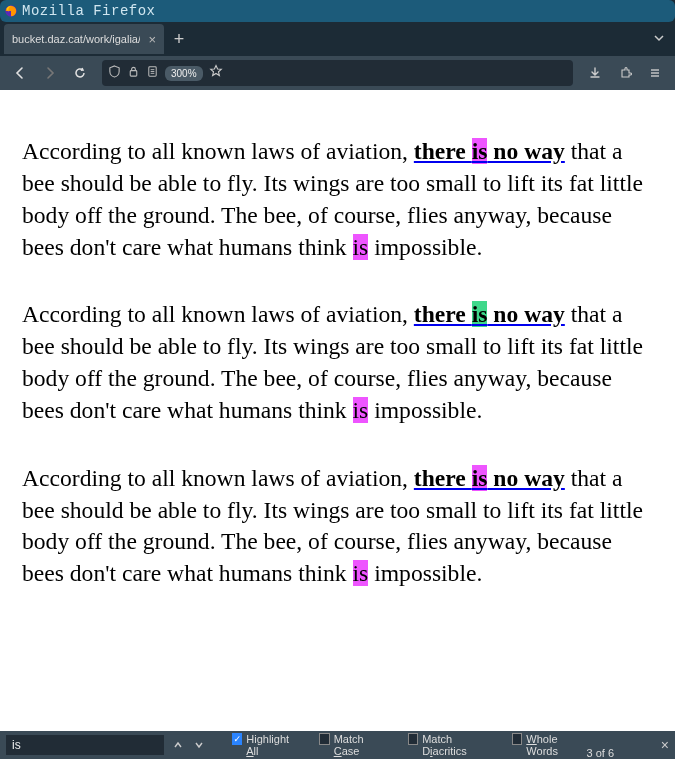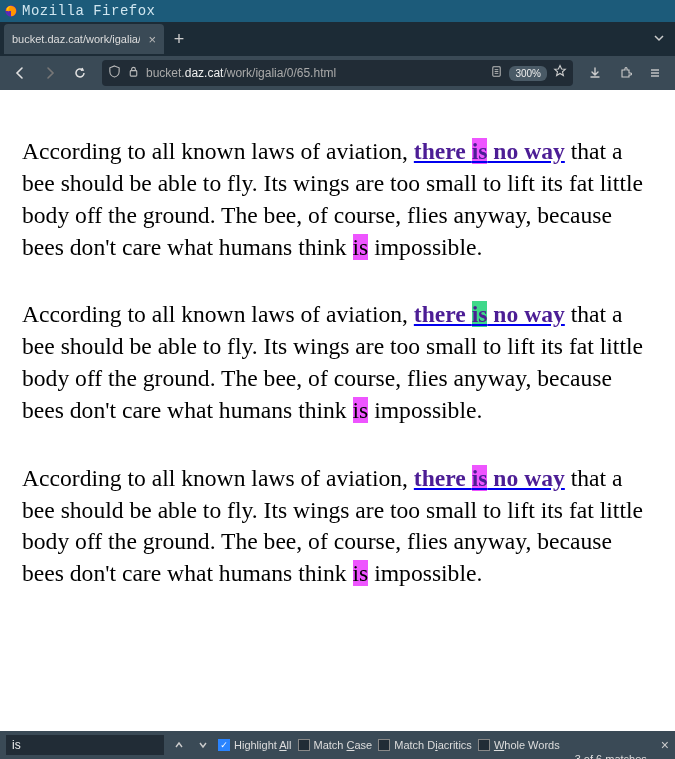--- a/index.html
+++ b/index.html
@@ -1,19 +1,19 @@
 <!DOCTYPE html>
 <html><head>
 <meta charset="utf-8">
 <style>
   * { box-sizing: border-box; margin: 0; padding: 0; }
   body { width: 675px; height: 759px; background: #1c2b36; font-family: sans-serif; overflow: hidden; display: flex; flex-direction: column; }
 
   
-  .titlebar { height: 22px; background: #1c5b7a; display: flex; align-items: center; padding: 0 4px; gap: 4px; }
+  .titlebar { height: 22px; background: #1c5b7a; display: flex; align-items: center; padding: 0 4px; gap: 4px; border-radius: 6px; }
   .ff-logo { width: 14px; height: 14px; position: relative; }
   .ff-logo svg { width: 14px; height: 14px; display: block; }
   .titlebar-text { color: #d0e6f0; font-family: "Courier New", monospace; font-size: 14px; letter-spacing: 0.5px; }
 
   
   .tabstrip { height: 34px; background: #1c2b36; display: flex; align-items: center; padding-left: 4px; }
   .tab { height: 30px; background: #3a4a56; border-radius: 4px 4px 0 0; display: flex; align-items: center; padding: 0 8px; gap: 8px; max-width: 160px; }
   .tab-text { color: #ddd; font-size: 11px; white-space: nowrap; overflow: hidden; text-overflow: clip; }
   .tab-close { color: #bbb; font-size: 13px; cursor: pointer; }
   .newtab { width: 30px; height: 30px; display: flex; align-items: center; justify-content: center; color: #ccc; font-size: 18px; cursor: pointer; }
@@ -29,29 +29,29 @@
   .url-text .host { color: #eee; }
   .reader-icon svg { width: 13px; height: 13px; }
   .zoom-badge { background: #4a5a66; color: #eee; font-size: 10px; padding: 2px 6px; border-radius: 6px; }
   .star-icon, .dl-icon, .ext-icon, .menu-icon { color: #ccc; }
   .star-icon svg, .dl-icon svg, .ext-icon svg, .menu-icon svg { width: 14px; height: 14px; }
 
   
   .content { flex: 1; background: #fff; overflow: hidden; padding: 46px 20px 0 22px; }
   .para { font-family: "Times New Roman", Georgia, serif; font-size: 23.6px; color: #000; line-height: 1.35; margin-bottom: 36px; }
   .link { color: #00e; text-decoration: underline; font-weight: bold; }
-  .link .nolinkcolor { color: #4c1d95; }
+  .link .nolinkcolor { color: #000000; }
   .hl { background: #ee55ff; color: #000; }
   .hl-current { background: #3fd88a; color: #000; }
 
   
   .findbar { height: 28px; background: #3a4a56; display: flex; align-items: center; padding: 0 6px; gap: 6px; font-size: 11px; color: #ddd; }
   .find-input { width: 158px; height: 20px; background: #212c36; border: none; color: #eee; font-size: 12px; padding: 0 6px; outline: none; }
   .find-nav { width: 18px; height: 18px; display: flex; align-items: center; justify-content: center; color: #ccc; cursor: pointer; font-size: 11px; }
-  .find-option { display: flex; align-items: flex-end; gap: 4px; cursor: pointer; }
+  .find-option { display: flex; align-items: flex-start; gap: 4px; cursor: pointer; margin-left: 20px; }
   .chk { width: 12px; height: 12px; border: 1px solid #888; background: #212c36; display: inline-flex; align-items: center; justify-content: center; }
   .chk.checked { background: #2a84ff; border-color: #2a84ff; }
   .chk.checked::after { content: "✓"; color: #fff; font-size: 9px; }
   .opt-label { font-size: 11px; color: #ddd; }
   .opt-label u { text-decoration: underline; }
   .match-status { margin-left: auto; margin-right: 8px; font-size: 11px; color: #ddd; margin-top: 28px; }
   .find-close { color: #ccc; font-size: 14px; cursor: pointer; }
 </style>
 </head>
 <body>
@@ -101,23 +101,20 @@
     <span class="shield-icon">
       <svg viewBox="0 0 14 14">
           <path d="M7 1 L12 3 V7 C12 10 9.5 12.5 7 13 C4.5 12.5 2 10 2 7 V3 Z" stroke="#bbb" stroke-width="1.2" fill="none"></path>
         </svg>
     </span>
     <span class="lock-icon">
       <svg viewBox="0 0 14 14">
           <rect x="3.5" y="6" width="7" height="6" rx="1" stroke="#bbb" stroke-width="1.2" fill="none"></rect>
           <path d="M5 6 V4.5 A2 2 0 0 1 9 4.5 V6" stroke="#bbb" stroke-width="1.2" fill="none"></path>
         </svg>
-    </span>
-    <span class="url-text">
-      <span>bucket.</span><span class="host">daz.cat</span><span>/work/igalia/0/65.html</span>
     </span>
     <span class="reader-icon">
       <svg viewBox="0 0 14 14">
           <rect x="3" y="2" width="8" height="10" rx="1" stroke="#bbb" stroke-width="1.1" fill="none"></rect>
           <line x1="5" y1="5" x2="9" y2="5" stroke="#bbb" stroke-width="1"></line>
           <line x1="5" y1="7" x2="9" y2="7" stroke="#bbb" stroke-width="1"></line>
           <line x1="5" y1="9" x2="9" y2="9" stroke="#bbb" stroke-width="1"></line>
         </svg>
     </span>
     <span class="zoom-badge">300%</span>

